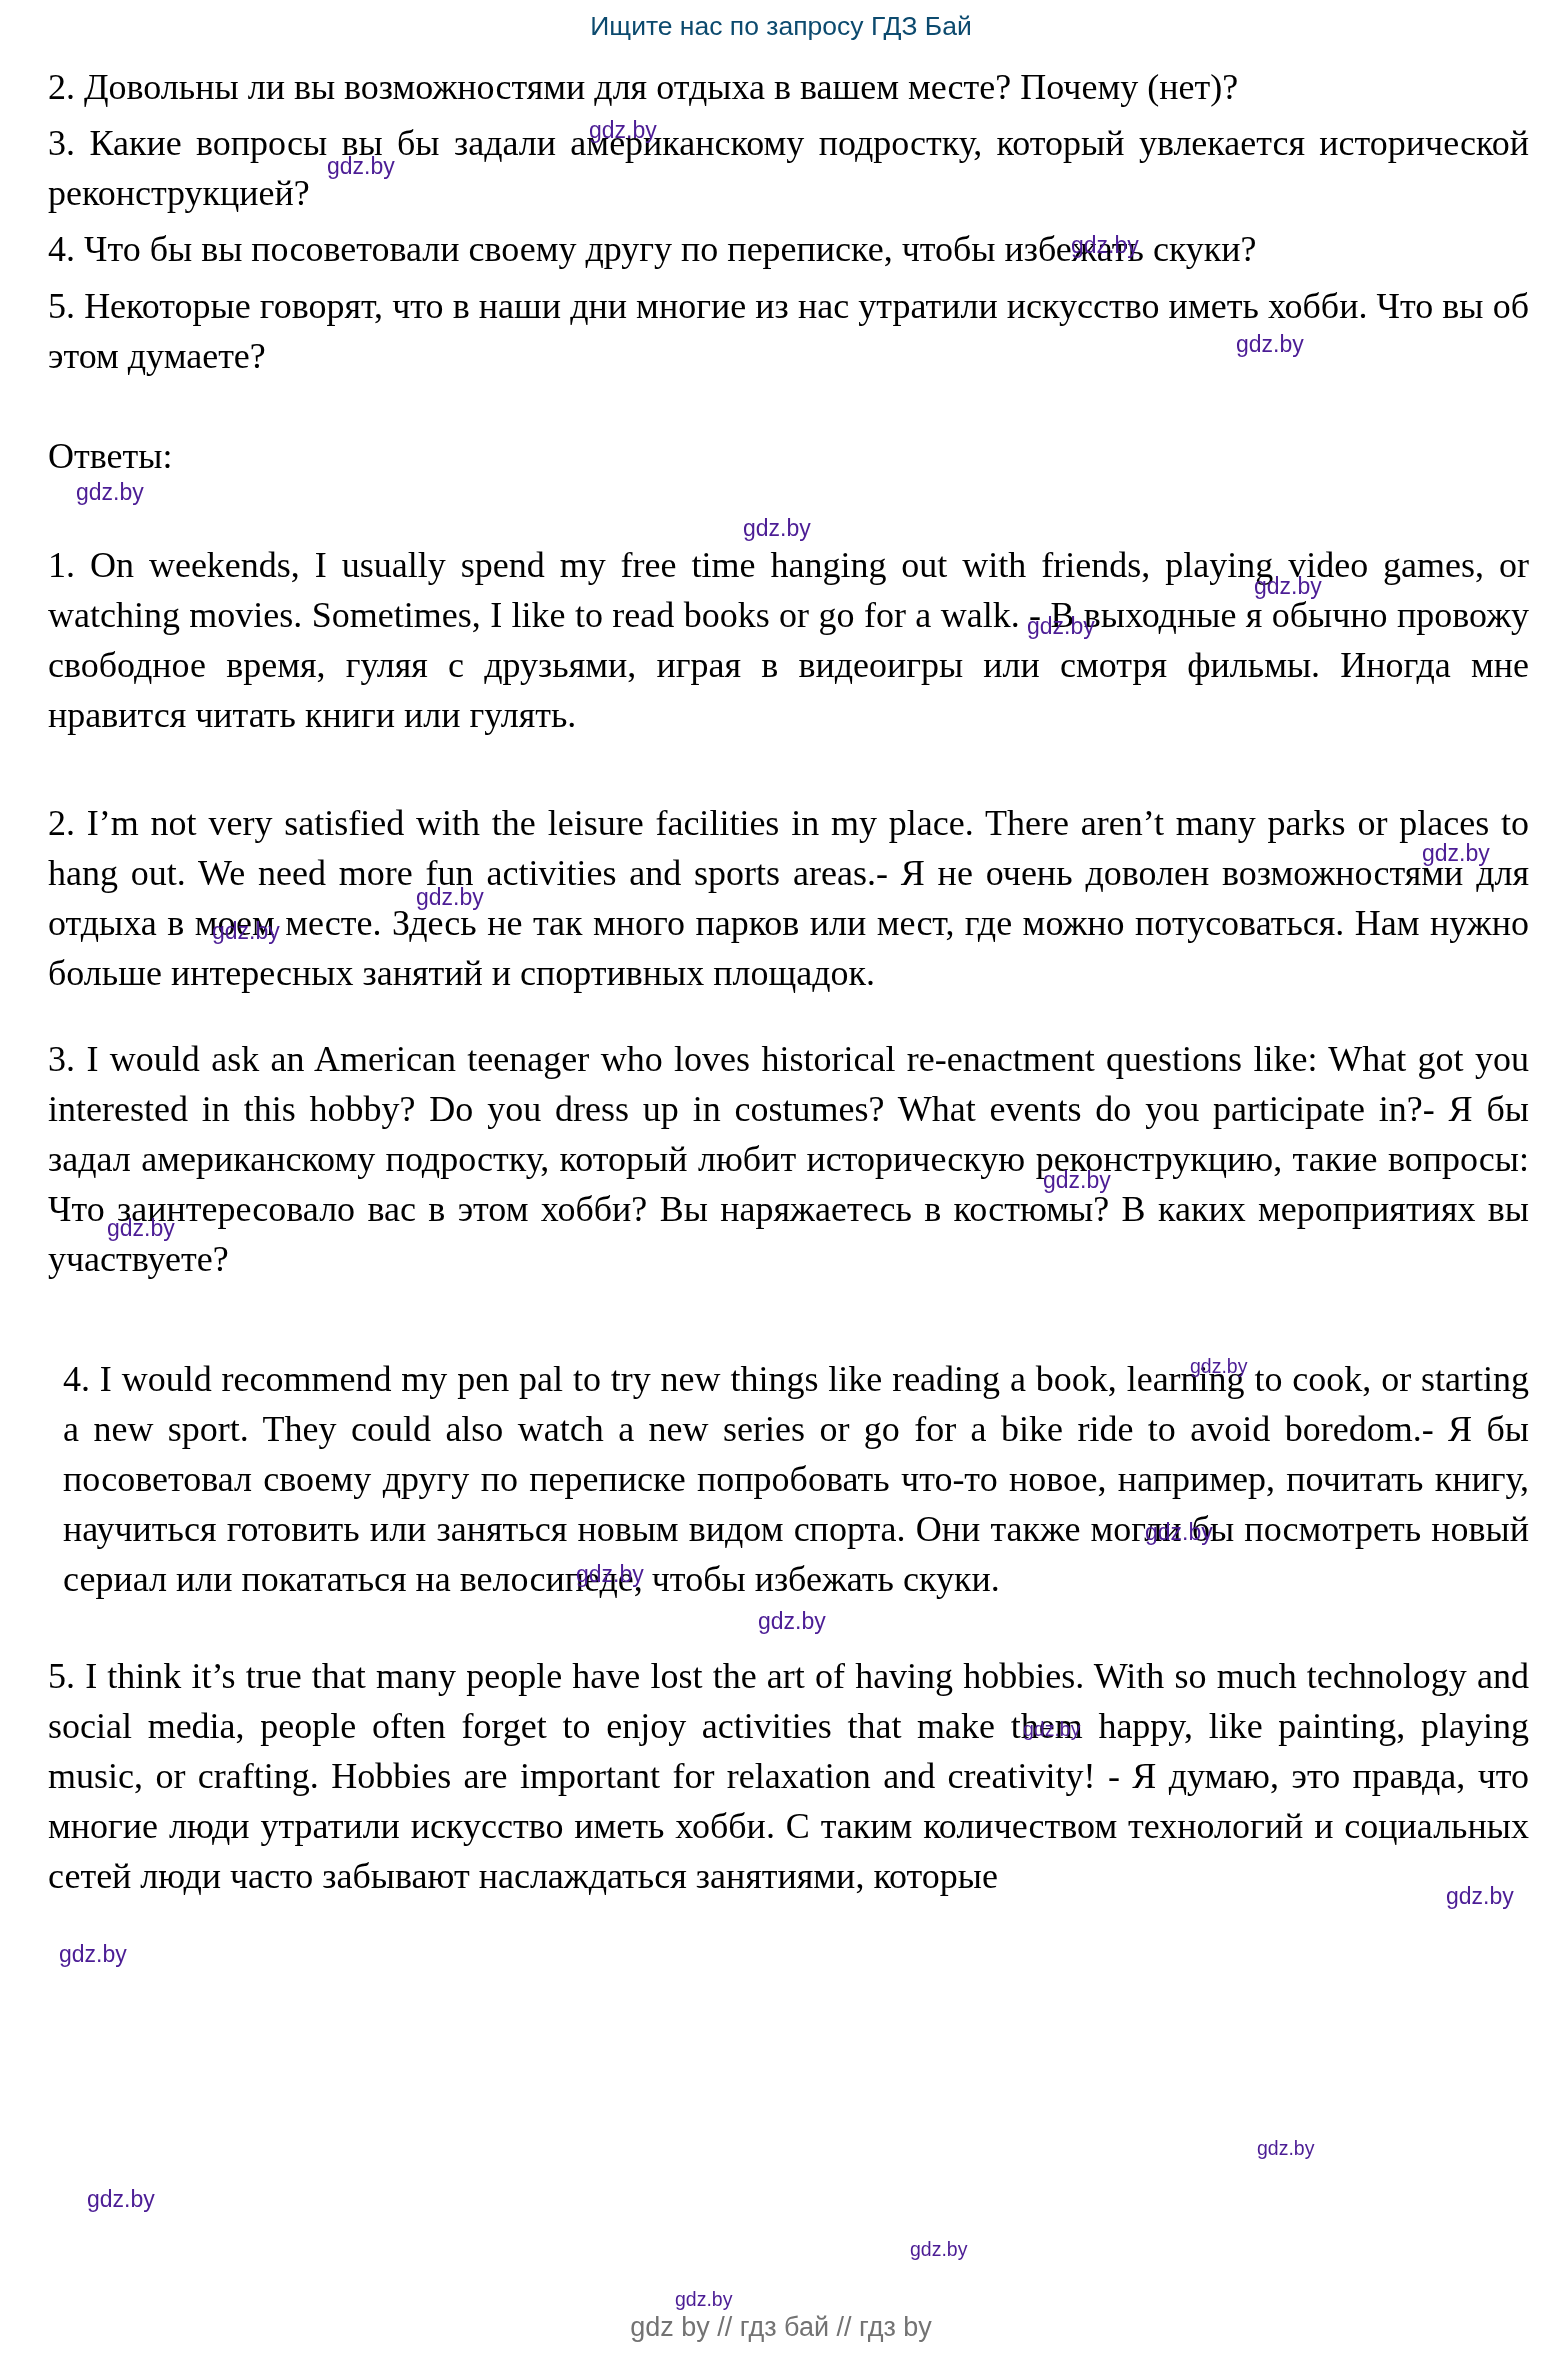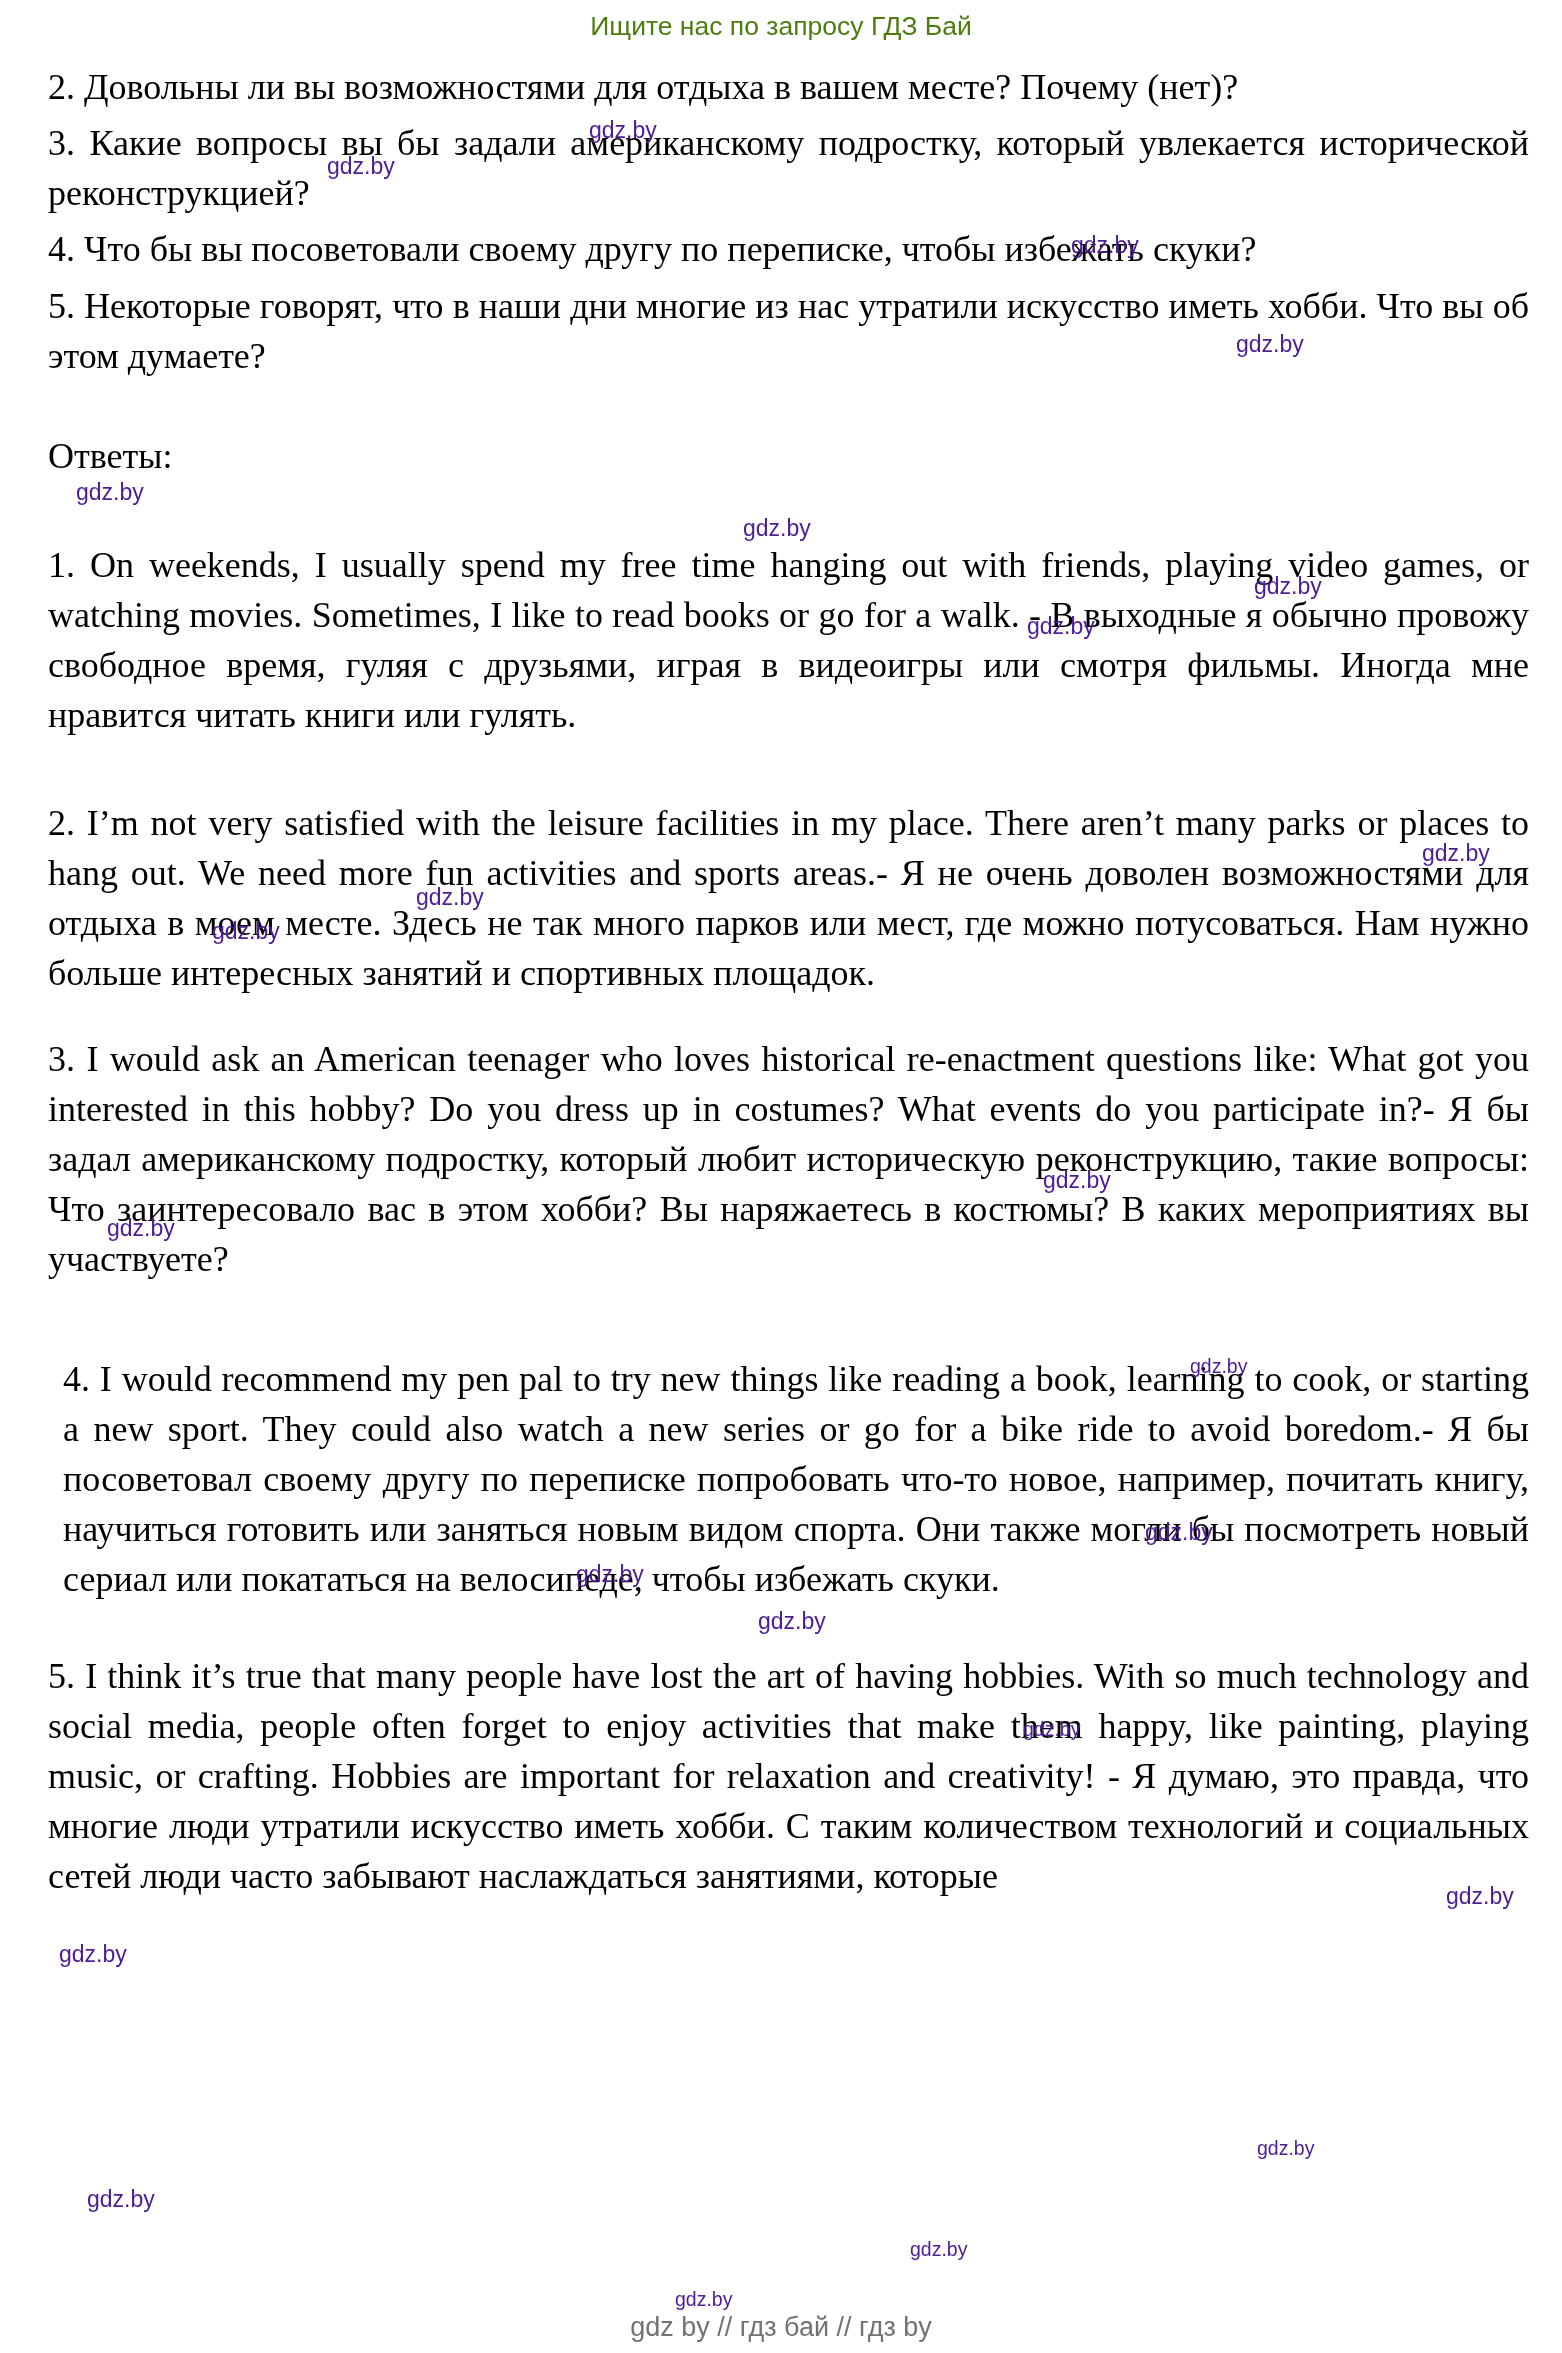--- a/index.html
+++ b/index.html
@@ -10,21 +10,21 @@
     background: #ffffff;
     overflow: hidden;
     font-family: "Liberation Serif", serif;
     color: #000000;
   }
   .top-banner {
     padding-top: 11px;
     text-align: center;
     font-family: "Liberation Sans", sans-serif;
     font-size: 26.5px;
-    color: #4d7c0f;
+    color: #0c4a6e;
   }
   .content {
     padding: 20px 33px 0 48px;
   }
   .content p {
     font-size: 36px;
     line-height: 1.39;
     text-align: justify;
     margin: 0;
   }

